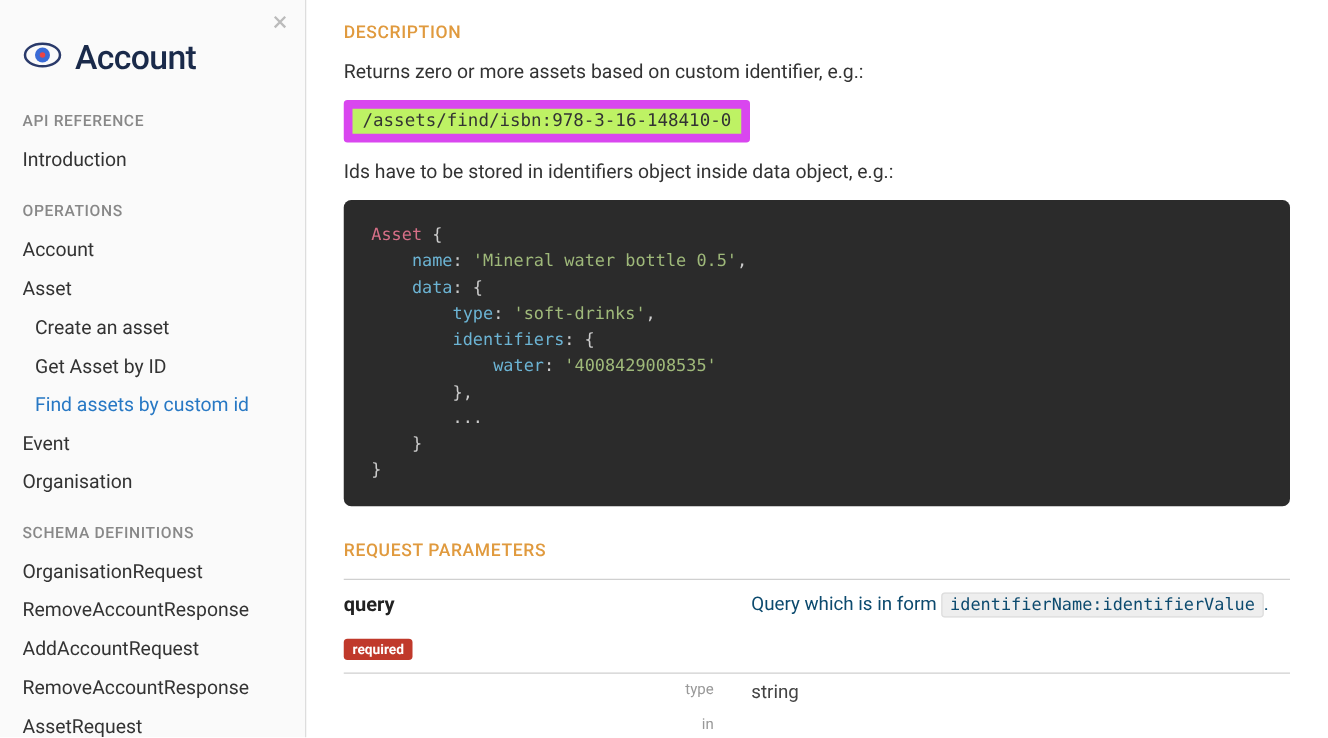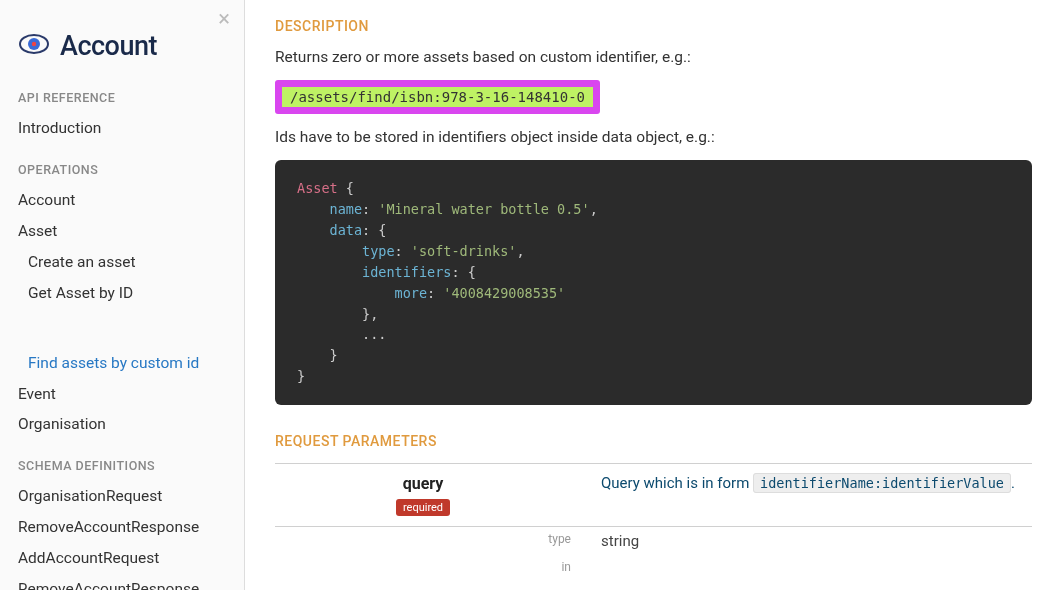--- a/index.html
+++ b/index.html
@@ -55,21 +55,20 @@
     color: #333;
     padding: 5px 0;
     cursor: pointer;
     line-height: 1.35;
   }
   .nav-item.sub {
     padding-left: 10px;
   }
   .nav-item.active {
     color: #2778c4;
-    margin-top: 39px;
   }
   .main {
     flex: 1;
     padding: 18px 30px 18px 30px;
     overflow: hidden;
   }
   .section-title {
     color: #e09a3e;
     font-size: 14px;
     letter-spacing: 0.5px;
@@ -112,45 +111,45 @@
     border-top: 1px solid #d0d0d0;
     margin-top: 10px;
   }
   .param-row {
     display: flex;
     border-bottom: 1px solid #eee;
   }
   .param-row.first { border-bottom: 1px solid #d0d0d0; }
   .param-left {
     width: 310px;
-    text-align: center;
+    text-align: left;
     padding: 10px 14px 10px 0;
     font-size: 13px;
     color: #666;
   }
   .param-name {
     font-size: 16px;
     font-weight: 700;
     color: #222;
   }
   .param-right {
     flex: 1;
     padding: 10px 0 10px 16px;
     font-size: 15px;
     color: #0c4a6e;
   }
   .required-badge {
     display: inline-block;
     background: #c0392b;
     color: #fff;
     font-size: 11px;
-    font-weight: 400;
+    font-weight: 700;
     border-radius: 3px;
     padding: 2px 7px;
-    margin-top: 6px;
+    margin-top: 18px;
   }
   .meta-row {
     display: flex;
   }
   .meta-left {
     width: 310px;
     text-align: right;
     padding: 5px 14px 5px 0;
     font-size: 12px;
     color: #999;
@@ -212,21 +211,21 @@
   <div class="section-title">DESCRIPTION</div>
   <div class="desc-text">Returns zero or more assets based on custom identifier, e.g.:</div>
   <span class="inline-code">/assets/find/isbn:978-3-16-148410-0</span>
   <div class="desc-text">Ids have to be stored in identifiers object inside data object, e.g.:</div>
 
   <div class="code-block"><span class="tok-kw">Asset</span><span class="tok-pun"> {</span>
     <span class="tok-key">name</span><span class="tok-pun">: </span><span class="tok-str">'Mineral water bottle 0.5'</span><span class="tok-pun">,</span>
     <span class="tok-key">data</span><span class="tok-pun">: {</span>
         <span class="tok-key">type</span><span class="tok-pun">: </span><span class="tok-str">'soft-drinks'</span><span class="tok-pun">,</span>
         <span class="tok-key">identifiers</span><span class="tok-pun">: {</span>
-            <span class="tok-key">more</span><span class="tok-pun">: </span><span class="tok-str">'4008429008535'</span>
+            <span class="tok-key">water</span><span class="tok-pun">: </span><span class="tok-str">'4008429008535'</span>
         <span class="tok-pun">},</span>
         <span class="tok-pun">...</span>
     <span class="tok-pun">}</span>
 <span class="tok-pun">}</span></div>
 
   <div class="section-title">REQUEST PARAMETERS</div>
 
   <div class="params-table">
     <div class="param-row first">
       <div class="param-left">

